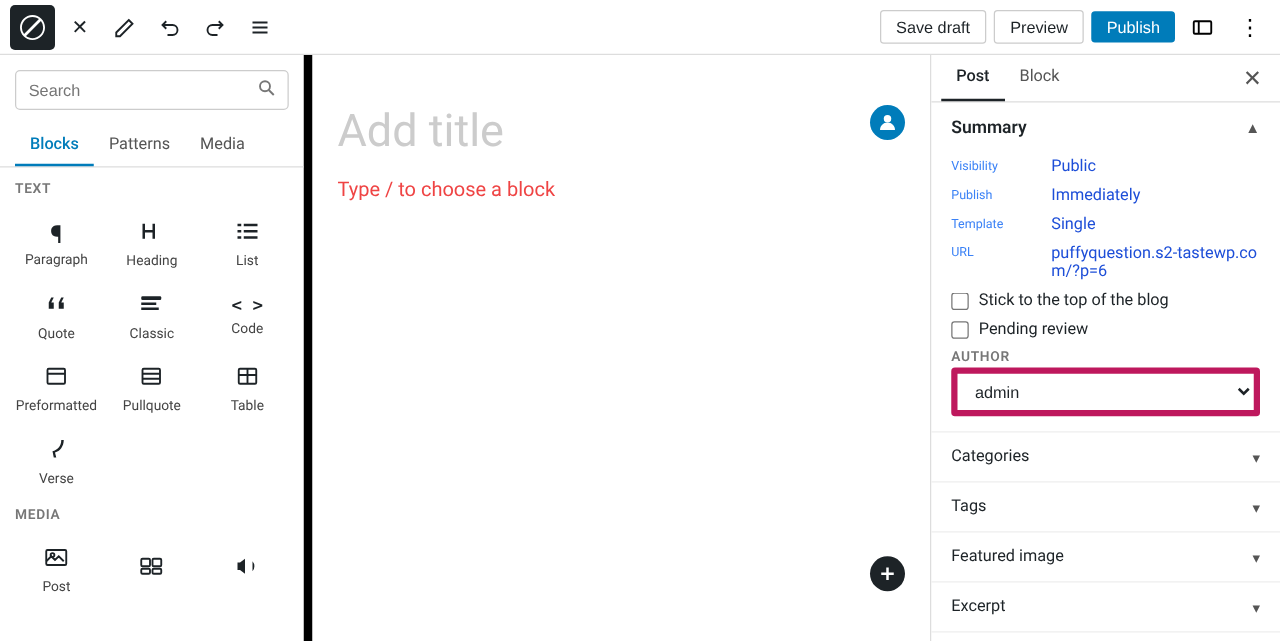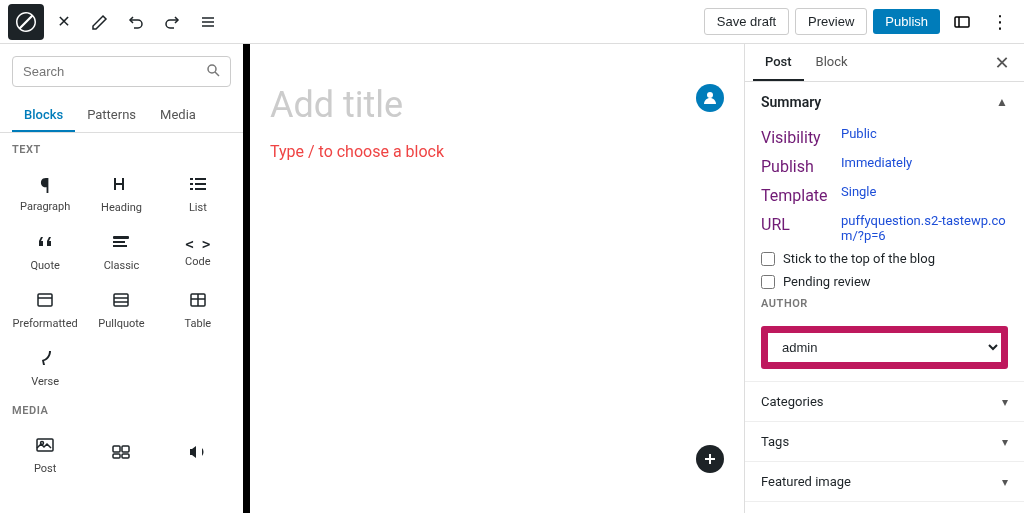--- a/index.html
+++ b/index.html
@@ -57,27 +57,27 @@
     .right-tab.active { color: #1d2327; border-bottom: 2px solid #1d2327; font-weight: 500; }
     .close-panel-btn { margin-left: auto; width: 28px; height: 28px; border: none; background: transparent; cursor: pointer; font-size: 18px; color: #555; display: flex; align-items: center; justify-content: center; border-radius: 4px; }
 
     
     .summary-section { border-bottom: 1px solid #eee; }
     .summary-header { display: flex; align-items: center; justify-content: space-between; padding: 12px 16px; cursor: pointer; }
     .summary-title { font-size: 14px; font-weight: 600; color: #1d2327; }
     .chevron-up { font-size: 12px; color: #555; }
     .summary-body { padding: 4px 16px 12px; }
     .summary-row { display: flex; align-items: flex-start; margin-bottom: 8px; }
-    .summary-row-label { width: 80px; flex-shrink: 0; font-size: 16px; color: #701a75; padding-top: 2px; }
+    .summary-row-label { width: 80px; flex-shrink: 0; font-size: 10px; color: #3b82f6; padding-top: 2px; }
     .summary-row-value { font-size: 13px; color: #1d4ed8; cursor: pointer; }
     .summary-row-value.url { word-break: break-all; }
     .checkbox-row { display: flex; align-items: center; gap: 8px; margin-bottom: 8px; font-size: 13px; color: #1d2327; }
     .checkbox-row input[type=checkbox] { width: 14px; height: 14px; }
-    .author-label { font-size: 11px; font-weight: 600; color: #777; text-transform: uppercase; letter-spacing: 0.05em; margin-bottom: 16px; margin-top: 4px; }
-    .author-select { width: 100%; padding: 6px 10px; border: 7px solid #be185d; border-radius: 3px; font-size: 13px; color: #1d2327; background: #fff; cursor: pointer; appearance: auto; }
+    .author-label { font-size: 11px; font-weight: 600; color: #777; text-transform: uppercase; letter-spacing: 0.05em; margin-bottom: 2px; margin-top: 4px; }
+    .author-select { width: 100%; padding: 6px 10px; border: 5px solid #be185d; border-radius: 3px; font-size: 13px; color: #1d2327; background: #fff; cursor: pointer; appearance: auto; }
 
     
     .collapsible-section { border-bottom: 1px solid #eee; }
     .collapsible-header { display: flex; align-items: center; justify-content: space-between; padding: 12px 16px; cursor: pointer; }
     .collapsible-title { font-size: 13px; color: #1d2327; font-weight: 400; }
     .chevron-down { font-size: 12px; color: #555; }
   </style>
 </head>
 <body>
 

